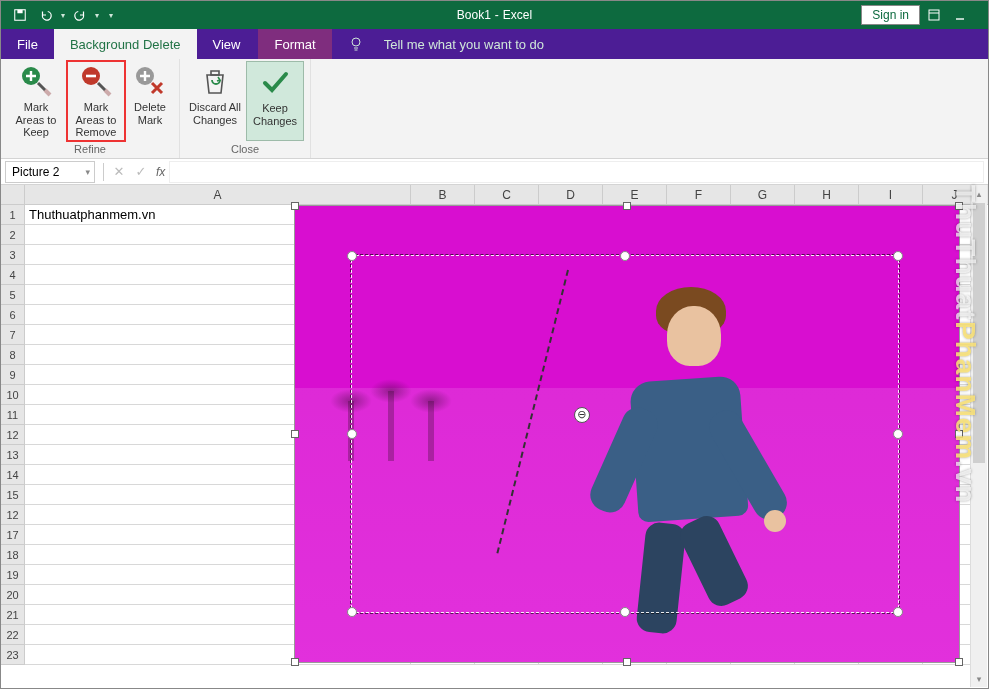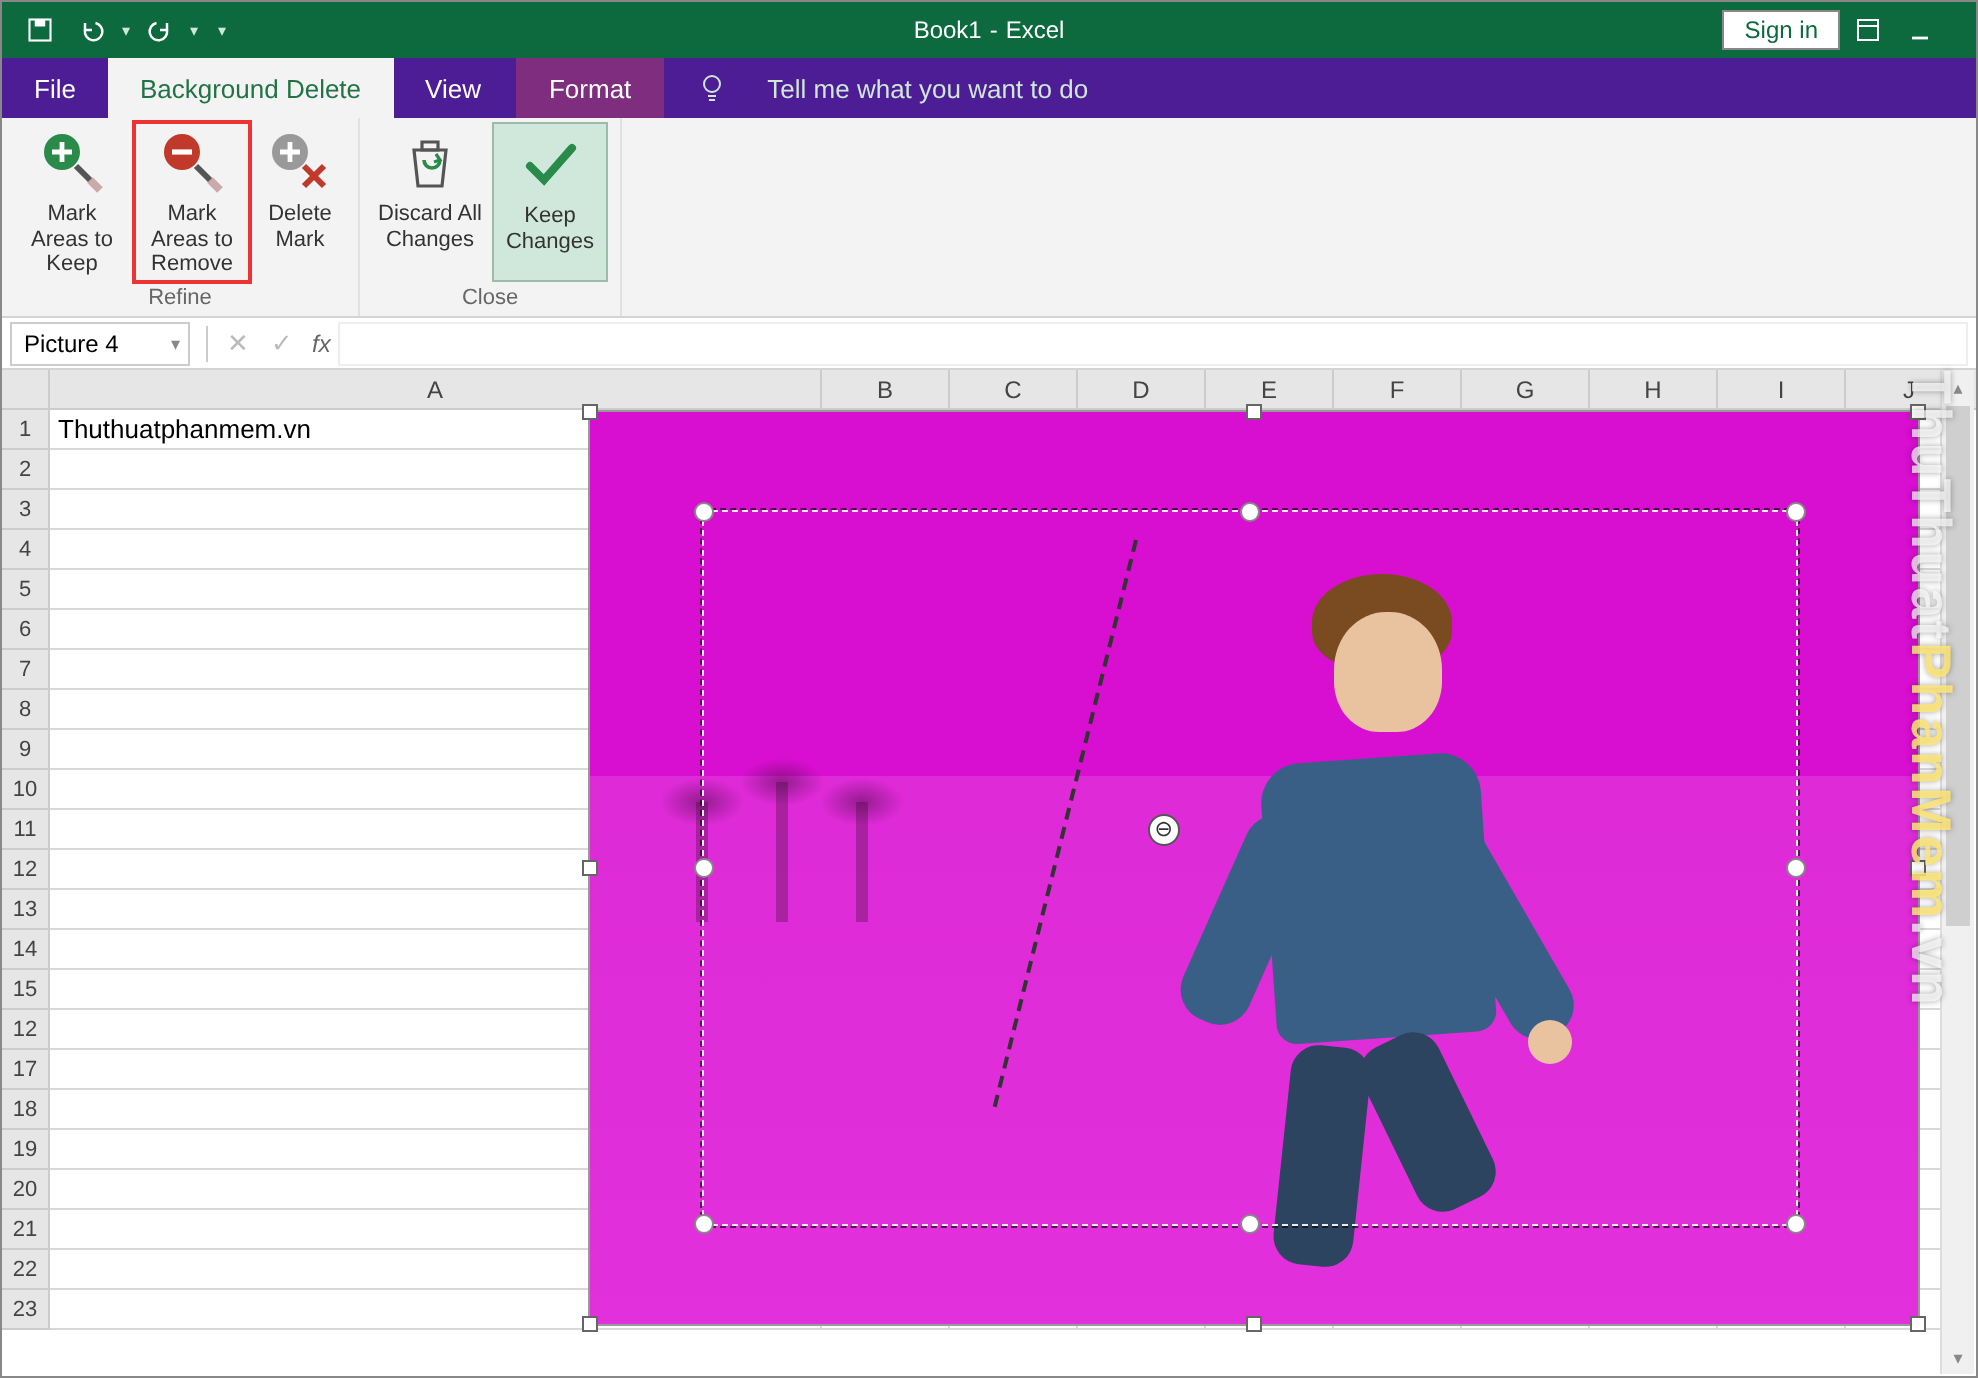--- a/index.html
+++ b/index.html
@@ -216,21 +216,21 @@
         </div>
         <span>Keep Changes</span>
       </div>
     </div>
     <div class="group-label">Close</div>
   </div>
 </div>
 
 <div class="formula-bar">
   <div class="name-box">
-    <span>Picture 4</span>
+    <span>Picture 2</span>
   </div>
   <div class="fb-sep"></div>
   <div class="fb-btn">✕</div>
   <div class="fb-btn">✓</div>
   <div class="fx">fx</div>
   <div style="flex:1;height:22px;border:1px solid #eee;margin:0 4px"></div>
 </div>
 
 <div class="grid">
   <div class="col-headers">

